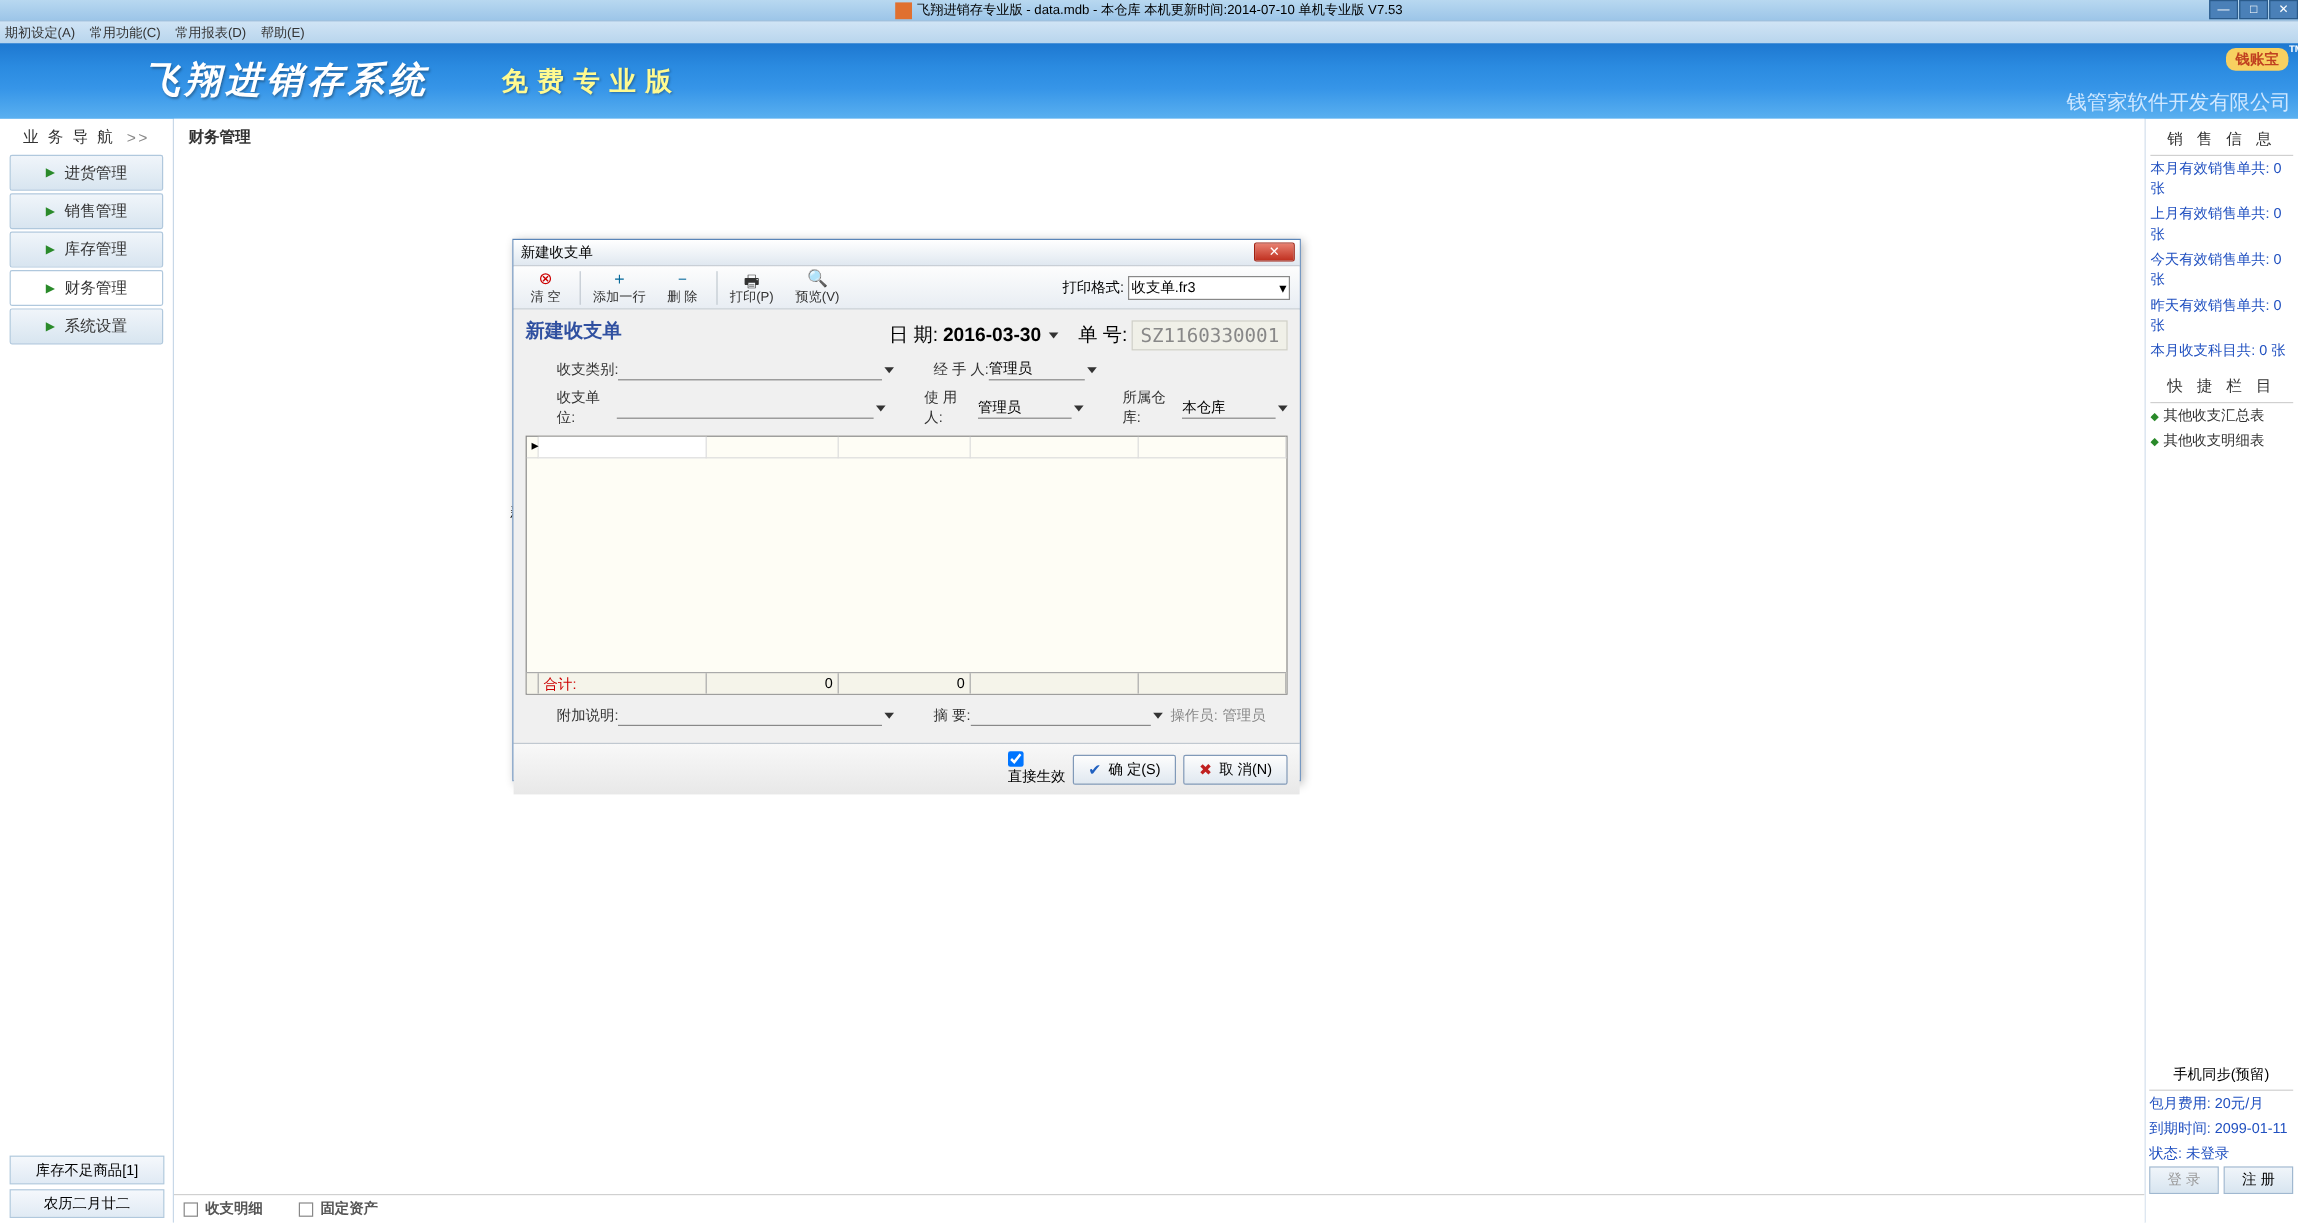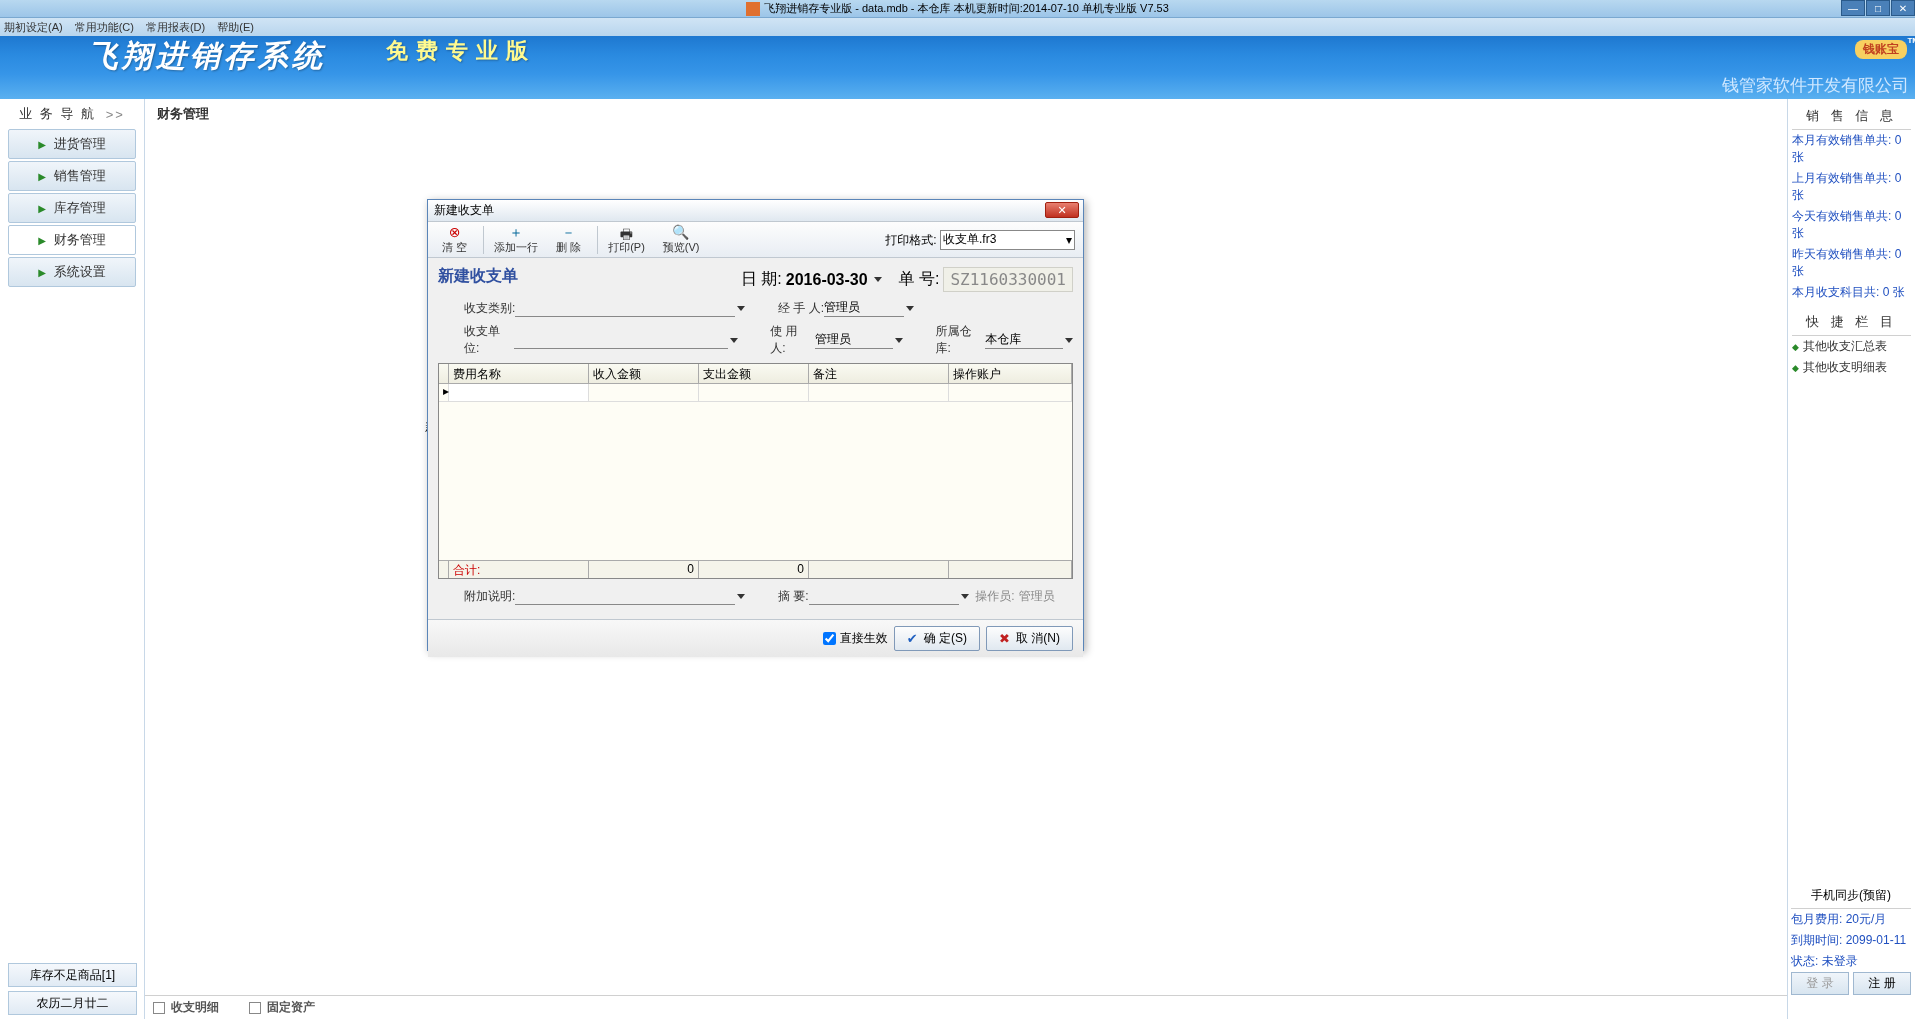--- a/index.html
+++ b/index.html
@@ -5,21 +5,21 @@
 * { box-sizing: border-box; margin: 0; padding: 0; }
 body { font-family: "Microsoft YaHei", Arial, sans-serif; font-size: 12px; background: #fff; overflow: hidden; width: 1915px; height: 1019px; position: relative; }
 
 .titlebar { height: 18px; background: linear-gradient(#b8d8f0, #9cc5e8); display: flex; align-items: center; padding: 0 4px; font-size: 11px; color: #000; border-bottom: 1px solid #7aa8d0; justify-content: center; }
 .titlebar .icon { width: 14px; height: 14px; background: #e07030; margin-right: 4px; }
 .win-controls { position: absolute; right: 0; top: 0; display: flex; }
 .win-controls div { width: 24px; height: 16px; background: #4a80b8; border: 1px solid #2a5a8a; display: flex; align-items: center; justify-content: center; color: #fff; font-size: 10px; margin-left: 1px; }
 .menubar { height: 18px; background: linear-gradient(#d0e4f5, #b8d5ed); display: flex; align-items: center; padding: 0 4px; font-size: 11px; color: #333; }
 .menubar span { margin-right: 12px; }
 
-.banner { height: 63px; background: linear-gradient(to bottom, #1e78d0 0%, #2a8ae0 30%, #3695e8 60%, #5ab0f0 100%); position: relative; display: flex; padding-left: 88px; }
+.banner { height: 63px; background: linear-gradient(to bottom, #1e78d0 0%, #2a8ae0 30%, #3695e8 60%, #5ab0f0 100%); position: relative; display: flex; align-items: center; padding-left: 120px; }
 .banner-title1 { font-size: 30px; color: #fff; font-style: italic; font-weight: bold; letter-spacing: 4px; margin-right: 60px; text-shadow: 1px 1px 2px rgba(0,0,0,0.3); font-family: "STKaiti", "KaiTi", serif; }
 .banner-title2 { font-size: 22px; color: #fffa90; font-weight: bold; letter-spacing: 8px; text-shadow: 1px 1px 2px rgba(0,0,0,0.3); font-family: "STKaiti", "KaiTi", serif; }
 .banner-badge { position: absolute; right: 8px; top: 4px; background: #f8d060; color: #c04020; padding: 1px 8px; border-radius: 8px; font-size: 12px; font-weight: bold; }
 .banner-badge::after { content: "TM"; font-size: 8px; position: absolute; top: -4px; right: -12px; color: #fff; }
 .banner-company { position: absolute; right: 6px; bottom: 2px; color: #d0e8ff; font-size: 17px; }
 
 .main-layout { display: flex; height: calc(100% - 99px); }
 
 .sidebar-left { width: 145px; background: #fff; border-right: 1px solid #c8d8e8; }
 .sidebar-header { height: 30px; display: flex; align-items: center; justify-content: center; font-size: 13px; letter-spacing: 2px; color: #333; }
@@ -70,21 +70,21 @@
 
 .grid { border: 1px solid #888; background: #fefdf5; height: 216px; margin-top: 4px; position: relative; }
 .grid-header { display: flex; background: linear-gradient(#fafaf2, #eeede0); border-bottom: 1px solid #aaa; height: 20px; font-size: 12px; }
 .grid-header > div { border-right: 1px solid #aaa; padding: 2px 4px; }
 .grid-row { display: flex; height: 18px; }
 .grid-row > div { border-right: 1px solid #ddd; border-bottom: 1px solid #ddd; padding: 0 4px; }
 .grid-footer { position: absolute; bottom: 0; left: 0; right: 0; display: flex; background: #f5f4ea; border-top: 1px solid #aaa; height: 18px; font-size: 12px; }
 .grid-footer > div { border-right: 1px solid #aaa; padding: 1px 4px; text-align: right; }
 
 .dialog-footer { background: linear-gradient(#f8f8f8, #e8e8e8); border-top: 1px solid #c0c8d0; padding: 6px 10px; display: flex; align-items: center; justify-content: flex-end; gap: 6px; }
-.chk-inline { display: flex; align-items: center; font-size: 12px; }
+.chk-inline { display: flex; align-items: flex-start; font-size: 12px; flex-direction: column; }
 .chk-inline input { margin-right: 4px; }
 .dlg-btn { display: flex; align-items: center; padding: 3px 12px; border: 1px solid #8099b8; background: linear-gradient(#fdfdfd, #e0e8f0); font-size: 12px; border-radius: 2px; }
 .dlg-btn .bi { margin-right: 6px; font-size: 13px; }
 </style>
 </head>
 <body>
 
 <div class="titlebar">
   <div class="icon"></div>
   <span>飞翔进销存专业版 - data.mdb - 本仓库  本机更新时间:2014-07-10 单机专业版 V7.53</span>
@@ -242,28 +242,20 @@
       <label>使 用 人:</label>
       <span class="underline-input" style="width:80px;display:inline-block;">管理员</span>
       <span class="dropdown-tri"></span>
       &nbsp;&nbsp;
       <label>所属仓库:</label>
       <span class="underline-input" style="width:80px;display:inline-block;">本仓库</span>
       <span class="dropdown-tri"></span>
     </div>
 
     <div class="grid">
-      <div class="grid-header">
-        <div style="width:10px;"></div>
-        <div style="width:140px;">费用名称</div>
-        <div style="width:110px;">收入金额</div>
-        <div style="width:110px;">支出金额</div>
-        <div style="width:140px;">备注</div>
-        <div style="flex:1;">操作账户</div>
-      </div>
       <div class="grid-row">
         <div style="width:10px;text-align:center;">▸</div>
         <div style="width:140px;background:#fff;"></div>
         <div style="width:110px;"></div>
         <div style="width:110px;"></div>
         <div style="width:140px;"></div>
         <div style="flex:1;"></div>
       </div>
       <div class="grid-footer">
         <div style="width:10px;"></div>

